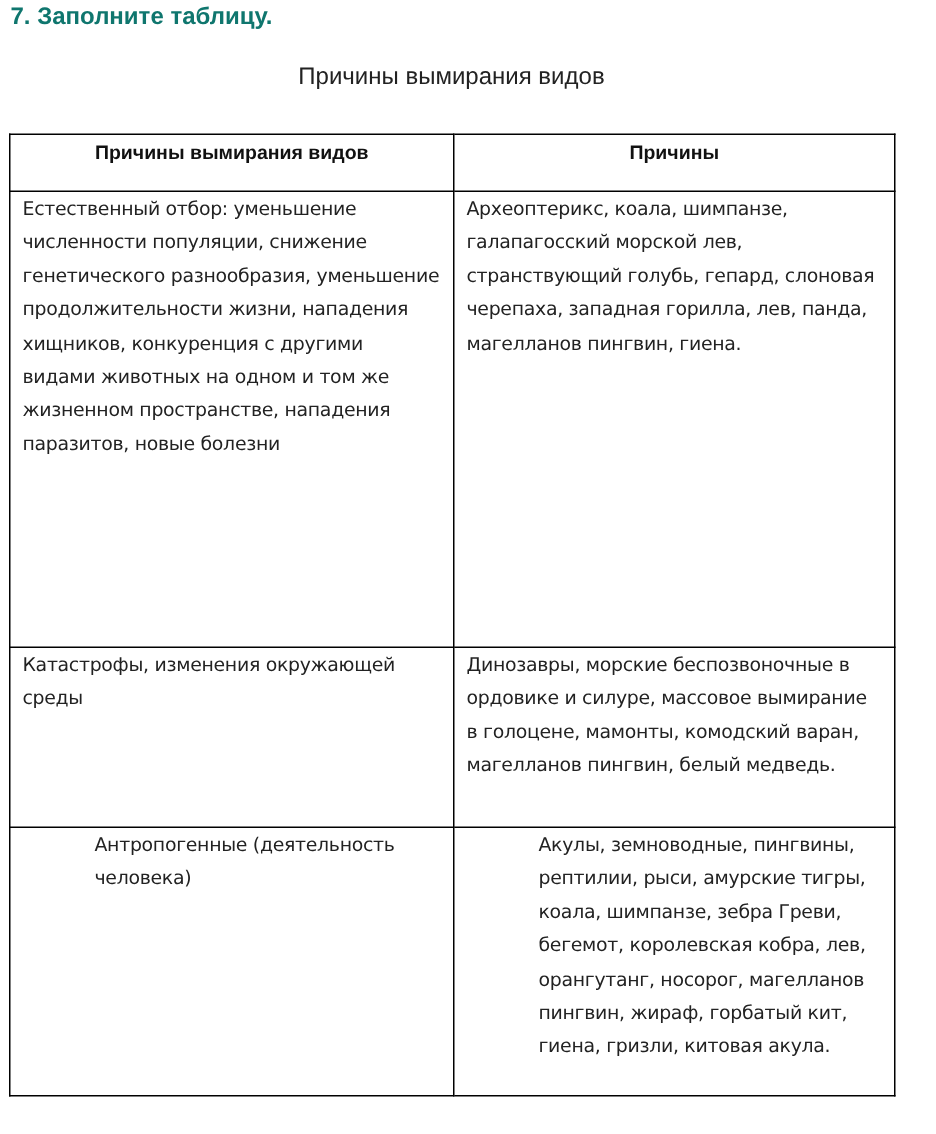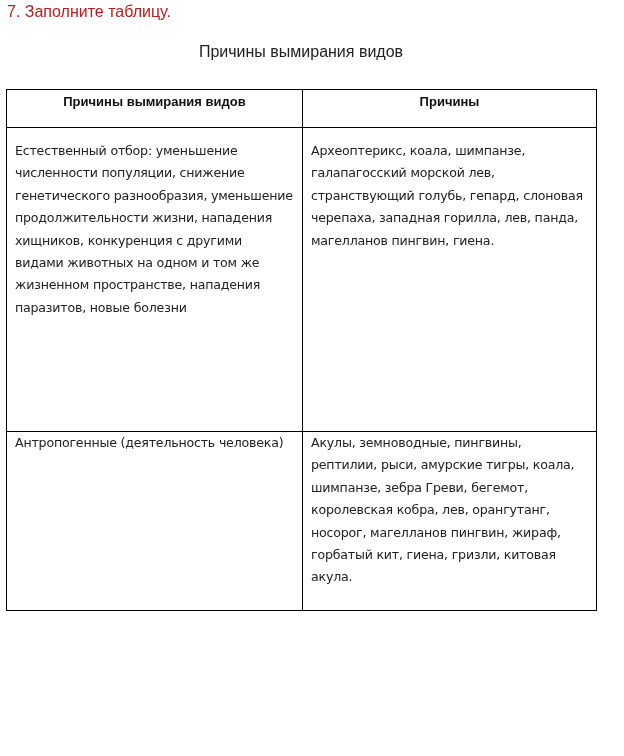--- a/index.html
+++ b/index.html
@@ -1,26 +1,26 @@
 <!DOCTYPE html>
 <html><head>
 <meta charset="utf-8">
 <style>
   html, body { margin: 0; padding: 0; background: #ffffff; }
   body { width: 624px; height: 756px; position: relative; overflow: hidden; color: #1a1a1a; }
-  .task { position: absolute; left: 7px; top: 3px; font-family: "Liberation Sans", sans-serif; font-size: 16px; color: #b91c1c; }
+  .task { position: absolute; left: 7px; top: 3px; font-family: "Liberation Sans", sans-serif; font-size: 16px; color: #0f766e; font-weight: bold; }
   .caption { position: absolute; left: 0; width: 602px; top: 43px; text-align: center; font-family: "Liberation Sans", sans-serif; font-size: 16px; color: #222; }
   .tbl { position: absolute; left: 6px; top: 89px; width: 591px; border-collapse: collapse; table-layout: fixed; }
   .tbl td, .tbl th { border: 1px solid #000; vertical-align: top; padding: 0; }
   .tbl th { font-family: "Liberation Sans", sans-serif; font-weight: bold; font-size: 13px; text-align: center; height: 33px; padding-top: 4px; vertical-align: top; color: #111; }
   .cell { font-family: "DejaVu Sans", sans-serif; font-size: 12.6px; line-height: 22.4px; padding: 0 8px 0 8px; color: #222; letter-spacing: -0.2px; }
   .r1 td { height: 303px; }
   .r2 td { height: 119px; }
-  .r3 td { height: 178px; }
-  .r1 .cell { padding-top: 0px; margin-top: 12px; }
+  .r3 td { height: 178px; padding-left: 48px; }
+  .r1 .cell { padding-top: 0px; }
   .col1 { width: 296px; }
 </style>
 </head>
 <body>
 
 <div class="task">7. Заполните таблицу.</div>
 <div class="caption">Причины вымирания видов</div>
 
 <table class="tbl">
   <colgroup>
@@ -33,20 +33,28 @@
     <th>Причины</th>
   </tr>
   <tr class="r1">
     <td>
           <div class="cell">Естественный отбор: уменьшение численности популяции, снижение генетического разнообразия, уменьшение продолжительности жизни, нападения хищников, конкуренция с другими видами животных на одном и том же жизненном пространстве, нападения паразитов, новые болезни</div>
         </td>
     <td>
           <div class="cell">Археоптерикс, коала, шимпанзе, галапагосский морской лев, странствующий голубь, гепард, слоновая черепаха, западная горилла, лев, панда, магелланов пингвин, гиена.</div>
         </td>
   </tr>
+  <tr class="r2">
+    <td>
+          <div class="cell">Катастрофы, изменения окружающей среды</div>
+        </td>
+    <td>
+          <div class="cell">Динозавры, морские беспозвоночные в ордовике и силуре, массовое вымирание в голоцене, мамонты, комодский варан, магелланов пингвин, белый медведь.</div>
+        </td>
+  </tr>
   <tr class="r3">
     <td>
           <div class="cell">Антропогенные (деятельность человека)</div>
         </td>
     <td>
           <div class="cell">Акулы, земноводные, пингвины, рептилии, рыси, амурские тигры, коала, шимпанзе, зебра Греви, бегемот, королевская кобра, лев, орангутанг, носорог, магелланов пингвин, жираф, горбатый кит, гиена, гризли, китовая акула.</div>
         </td>
   </tr>
 </tbody>
   </table>

